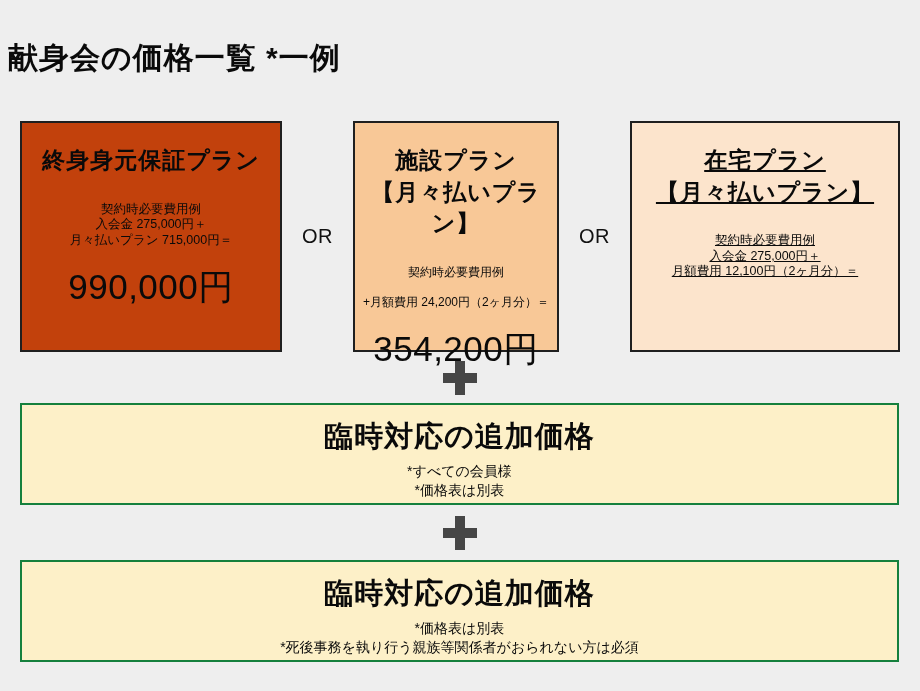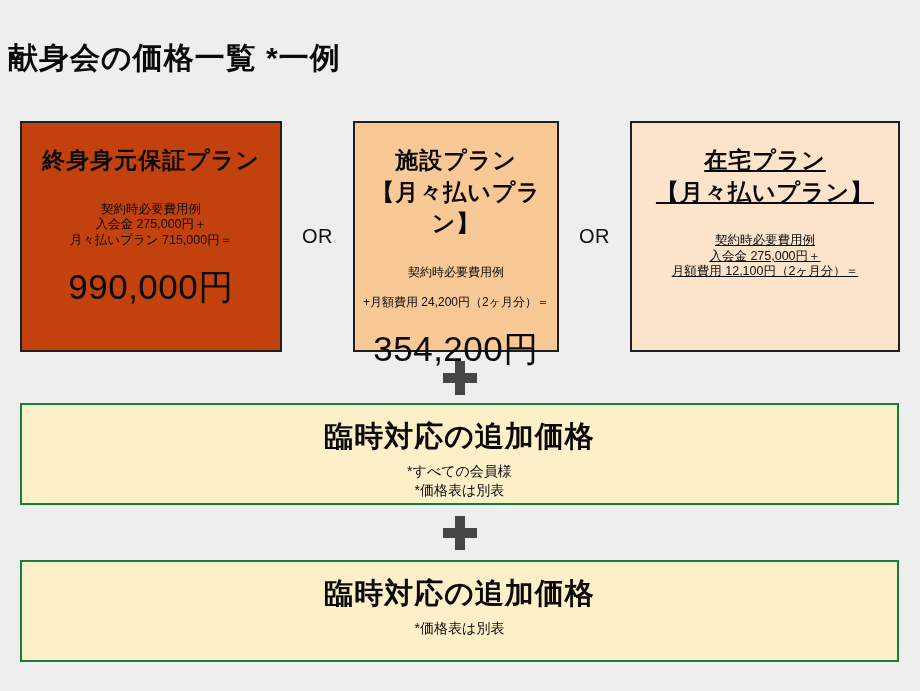--- a/index.html
+++ b/index.html
@@ -200,16 +200,17 @@
   </div>
 
   <div class="plus-zone p2">
     <div class="plus-icon"></div>
   </div>
 
   <div class="wide-box b2" style="background-color: rgb(253, 240, 200);">
     <div class="wide-title">臨時対応の追加価格</div>
     <div class="wide-notes">
       <span>*価格表は別表</span><br>
+      <span>*死後事務を執り行う親族等関係者がおられない方は必須</span>
     </div>
   </div>
 
 </div>
 
 </body></html>

